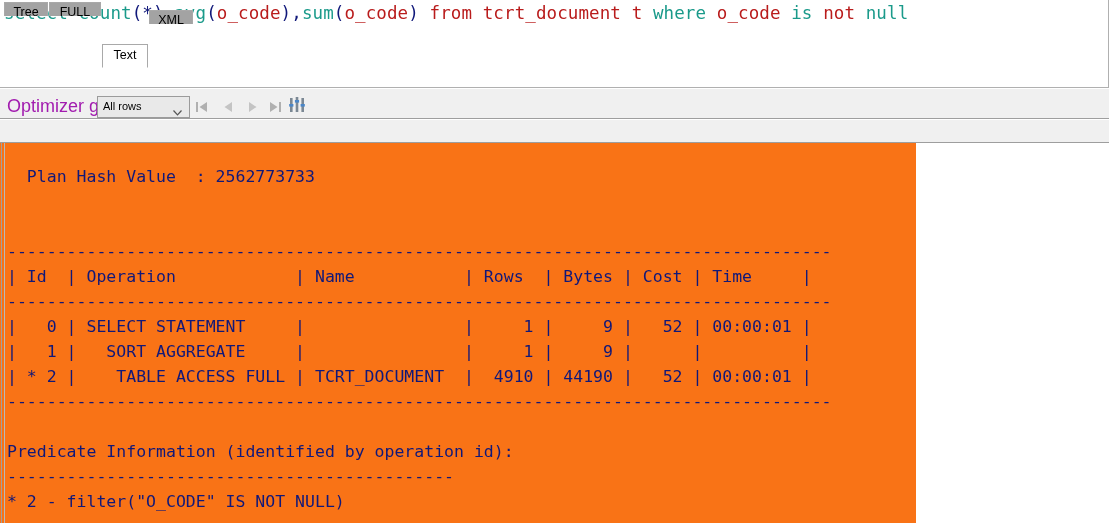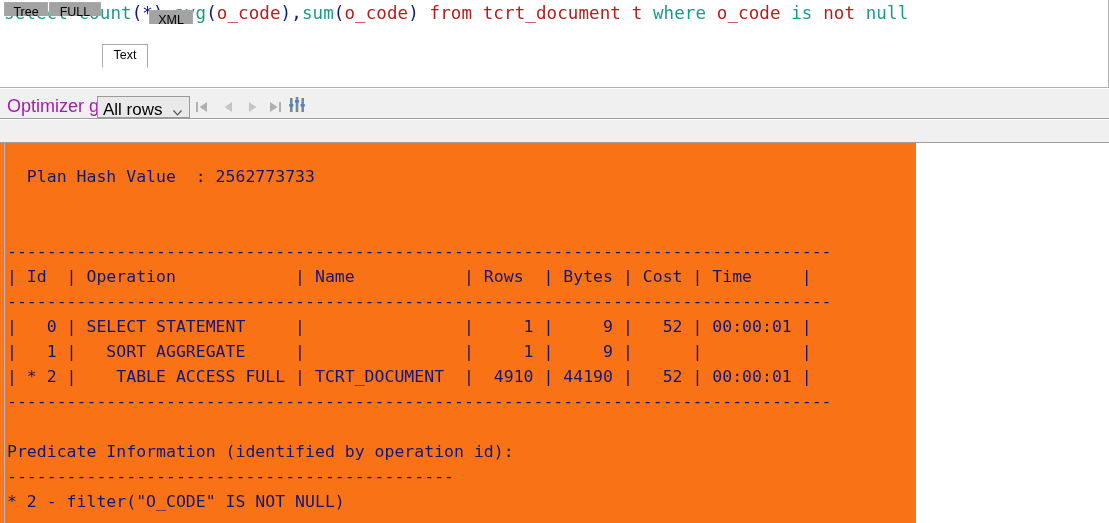--- a/index.html
+++ b/index.html
@@ -62,21 +62,21 @@
     left: 97px; top: 96px;
     width: 93px;
     height: 22px;
     background: #e9e9e9;
     border: 1px solid #9b9b9b;
     box-sizing: border-box;
   }
   #optimizer-goal-value {
     position: absolute;
     left: 5px; top: 3px;
-    font-size: 17px;
+    font-size: 11px;
     color: #000;
     white-space: nowrap;
   }
   .sel-arrow {
     position: absolute;
     right: 7px; top: 8px;
     width: 9px; height: 6px;
   }
   .navbtn {
     position: absolute;

